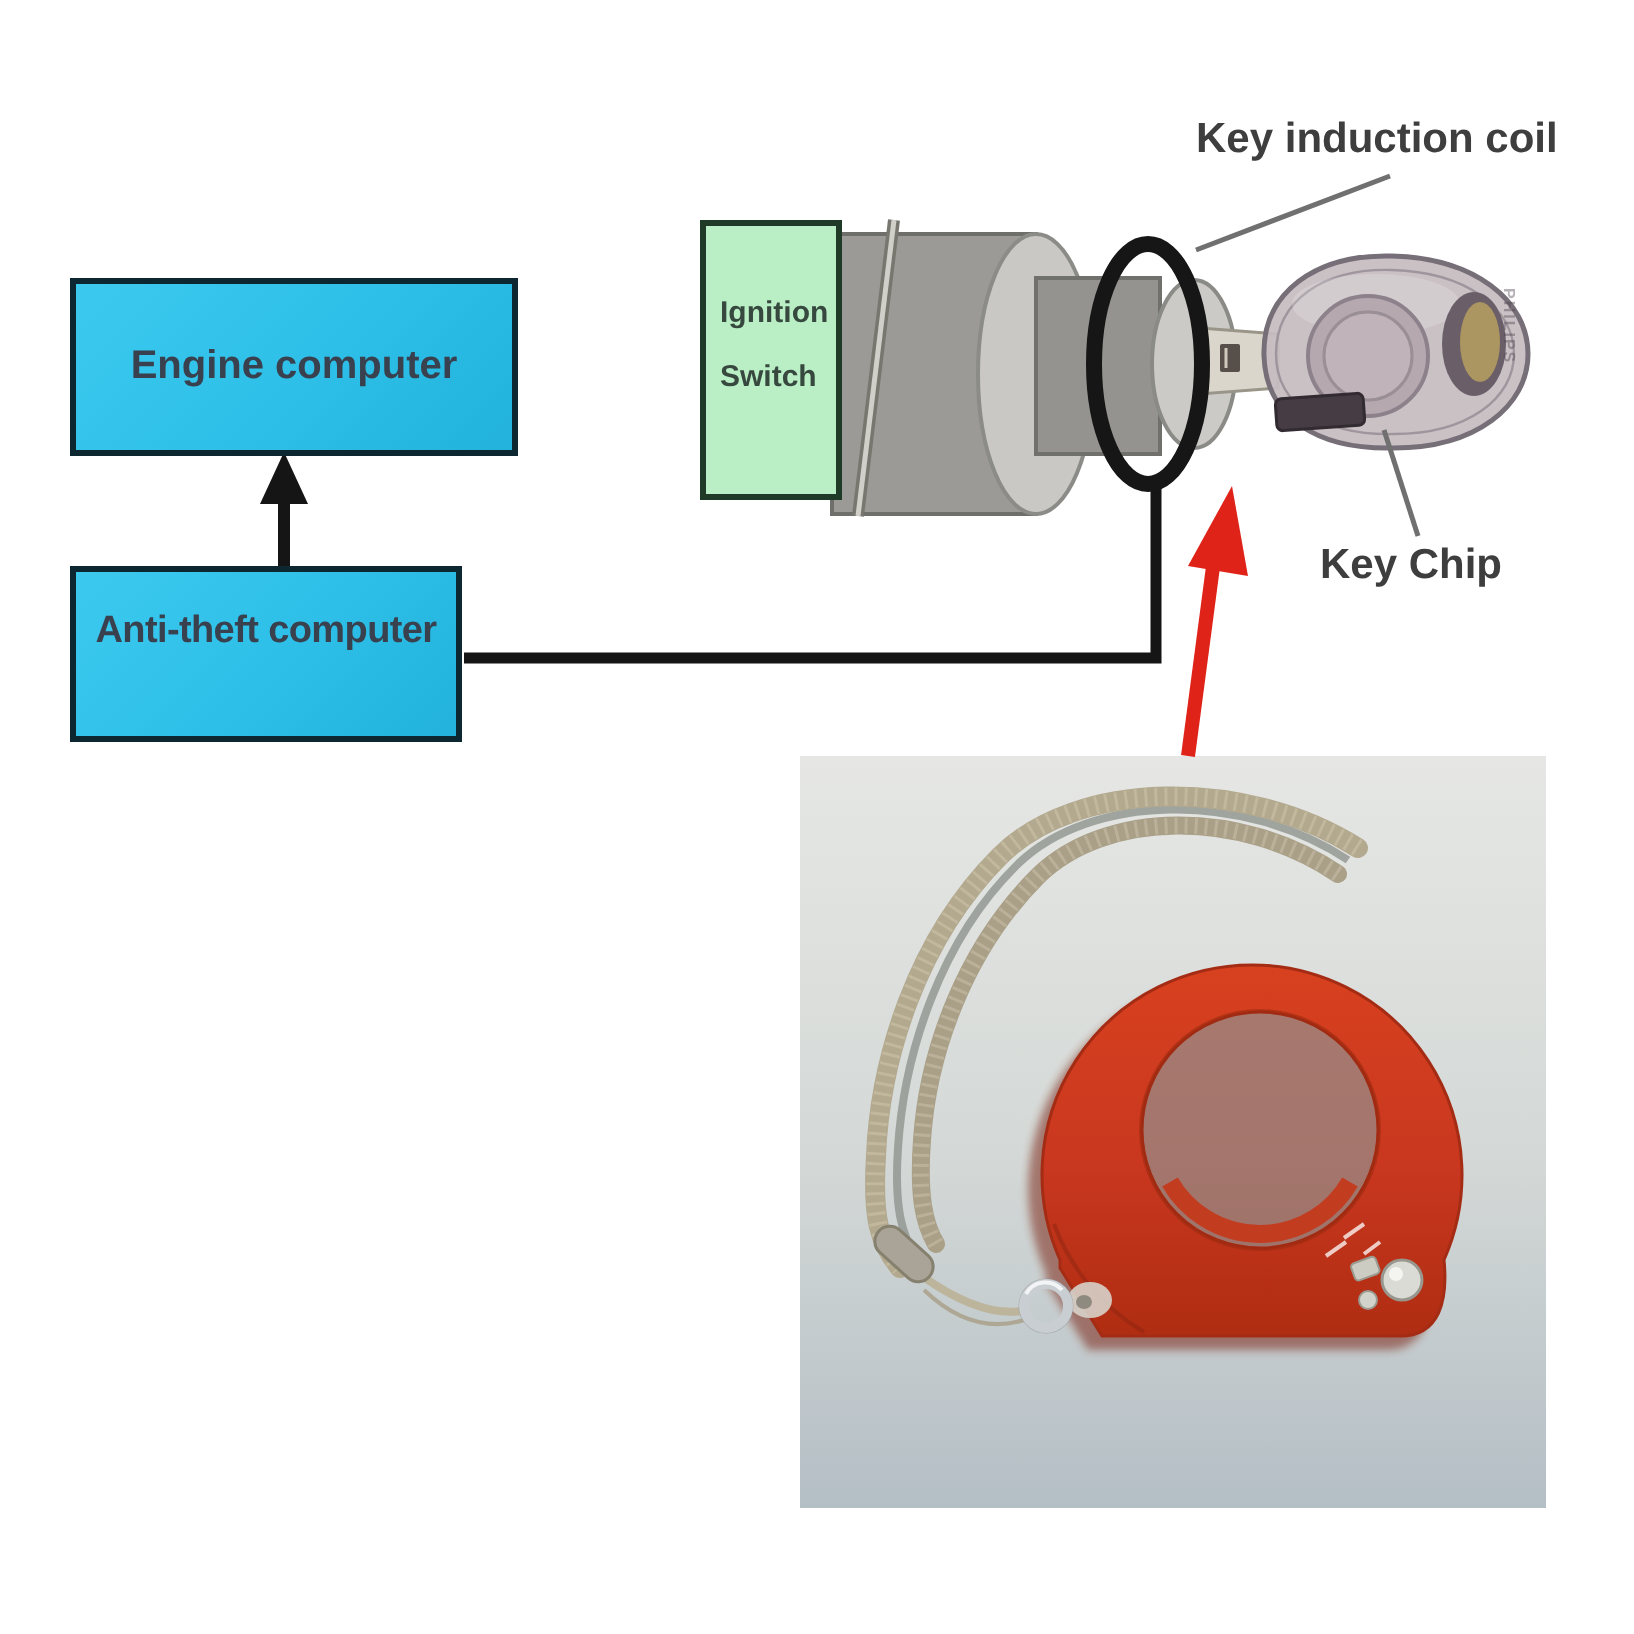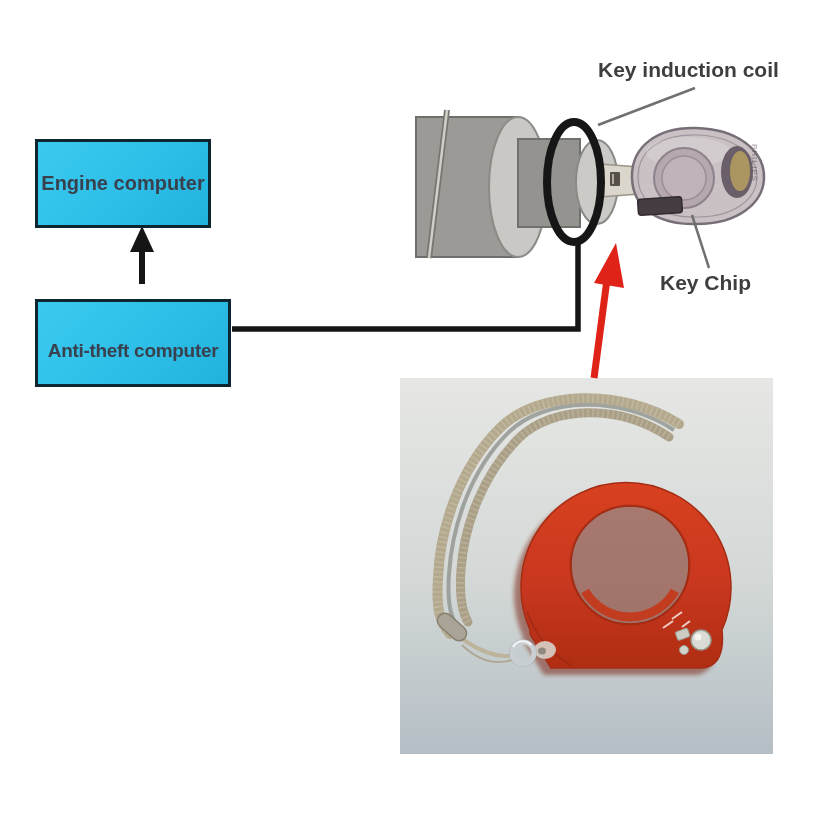--- a/index.html
+++ b/index.html
@@ -1,24 +1,24 @@
 <!DOCTYPE html>
 <html><head>
 <meta charset="utf-8">
 <style>
   html,body{margin:0;padding:0;background:#fff;}
   #stage{position:relative;width:817px;height:817px;background:#ffffff;overflow:hidden;
          font-family:"Liberation Sans","DejaVu Sans",sans-serif;}
   #art{position:absolute;left:0;top:0;}
   .box{position:absolute;box-sizing:border-box;display:flex;align-items:center;justify-content:center;
        font-weight:bold;text-align:center;}
-  #engine-box{left:35px;top:139px;width:176px;height:89px;background:linear-gradient(135deg,#3cc9ee 0%,#2dbfe8 55%,#22b2dc 100%);
+  #engine-box{left:35px;top:139px;width:224px;height:89px;background:linear-gradient(135deg,#3cc9ee 0%,#2dbfe8 55%,#22b2dc 100%);
        border:3px solid #0d2731;color:#39414e;font-size:20px;}
   #anti-theft-box{left:35px;top:283px;width:196px;height:88px;background:linear-gradient(135deg,#3cc9ee 0%,#2dbfe8 55%,#22b2dc 100%);
-       border:3px solid #0d2731;color:#39414e;font-size:19px;align-items:flex-end;padding-bottom:22px;letter-spacing:-0.3px;margin-top:16px;}
+       border:3px solid #0d2731;color:#39414e;font-size:19px;align-items:center;padding-bottom:22px;letter-spacing:-0.3px;}
   #ignition-box{left:350px;top:110px;width:71px;height:140px;background:#baefc6;border:3px solid #203a28;
        color:#37493f;font-size:15px;flex-direction:column;align-items:flex-start;justify-content:flex-start;
        padding:36px 0 0 7px;gap:17px;line-height:1;}
   .note{position:absolute;font-weight:bold;color:#3e3e3e;font-size:21px;white-space:nowrap;}
   #coil-label{left:598px;top:58px;}
   #chip-label{left:660px;top:271px;}
 </style>
 </head>
 <body>
 
@@ -137,17 +137,21 @@
 </svg>
 
 <div class="box" id="engine-box">
   <span>Engine computer</span>
 </div>
 
 <div class="box" id="anti-theft-box">
   <span>Anti-theft computer</span>
 </div>
 
+<div class="box" id="ignition-box">
+  <span>Ignition</span>
+  <span>Switch</span>
+</div>
 
 <div class="note" id="coil-label">Key induction coil</div>
 <div class="note" id="chip-label">Key Chip</div>
 
 </div>
 
 </body></html>

